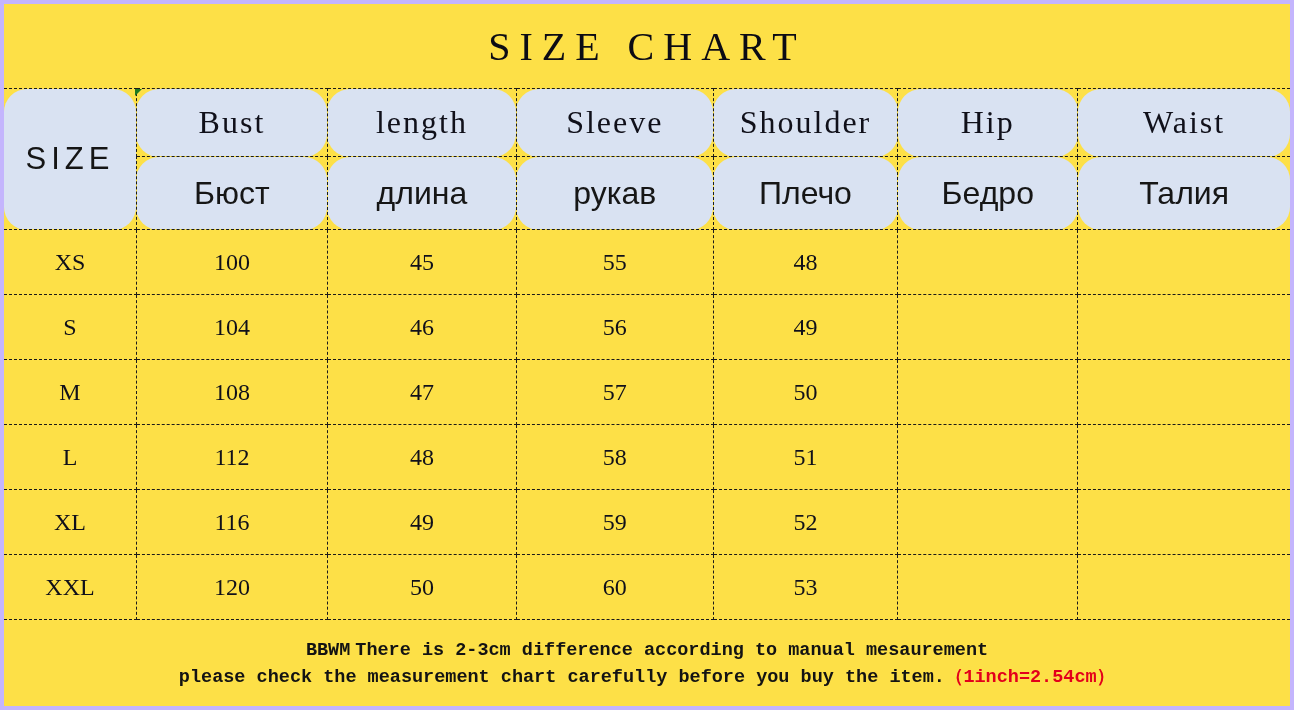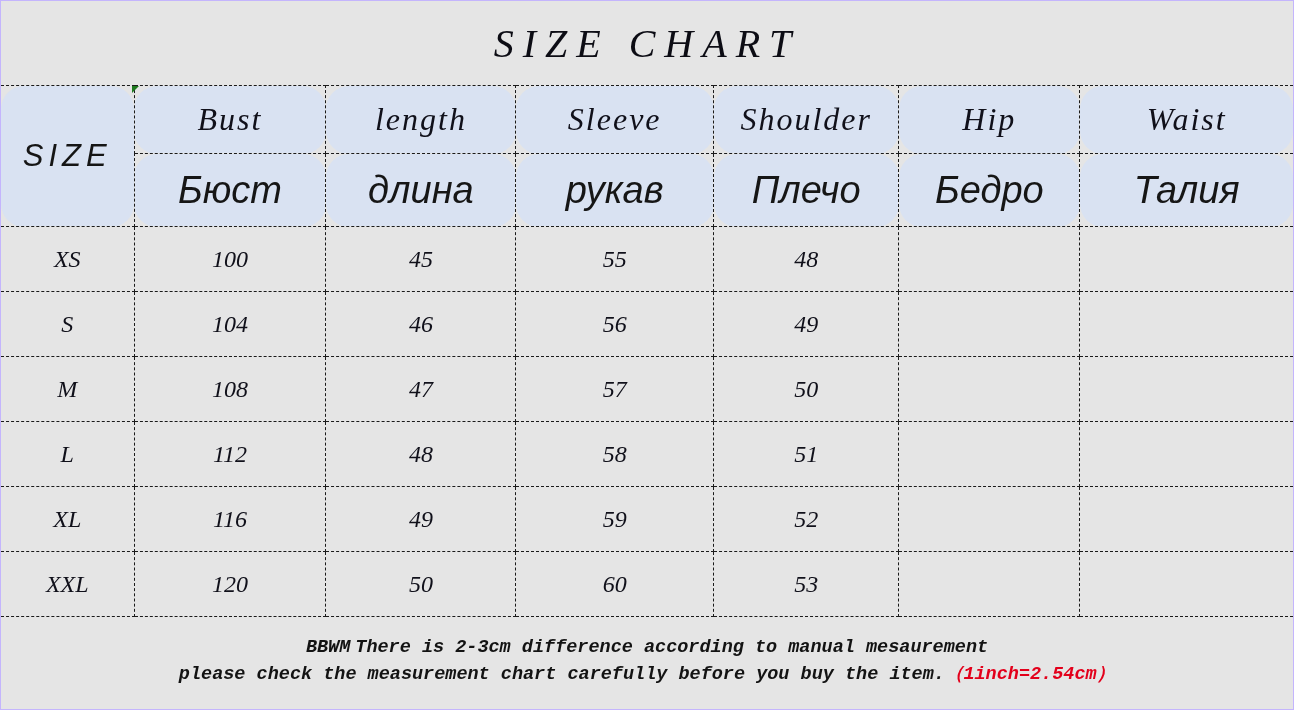--- a/index.html
+++ b/index.html
@@ -5,24 +5,23 @@
   * { margin: 0; padding: 0; box-sizing: border-box; }
   html, body { background: #ffffff; }
   body {
     width: 1294px; height: 710px;
     font-family: "Liberation Serif", "DejaVu Serif", serif;
     color: #121218;
   }
   .page {
     position: relative;
     width: 1294px; height: 710px;
-    border: 1px solid #c4b5fd;
-    background: #e5e5e5;
+    border: 4px solid #c4b5fd;
+    background: #fde047;
     overflow: hidden;
-    font-style: italic;
   }
   .title-bar {
     height: 84px;
     display: flex; align-items: center; justify-content: center;
   }
   .title {
     font-family: "Liberation Serif", "DejaVu Serif", serif;
     font-size: 40px;
     letter-spacing: 9px;
     color: #0c0c14;
@@ -53,21 +52,21 @@
   .th-size {
     font-family: "Liberation Sans", "DejaVu Sans", sans-serif;
     font-size: 31px; letter-spacing: 5px; color: #151515;
   }
   .th-en {
     font-family: "Liberation Serif", "DejaVu Serif", serif;
     font-size: 32px; letter-spacing: 2px; color: #10101a;
   }
   .th-ru {
     font-family: "Liberation Sans", "DejaVu Sans", sans-serif;
-    font-size: 38px; color: #161616;
+    font-size: 32px; color: #161616;
   }
   .td-size, .td-val {
     font-family: "Liberation Serif", "DejaVu Serif", serif;
     font-size: 24px; color: #10101a;
   }
 
   .excel-marker {
     position: absolute;
     left: 131px; top: 85px;
     width: 0; height: 0;

